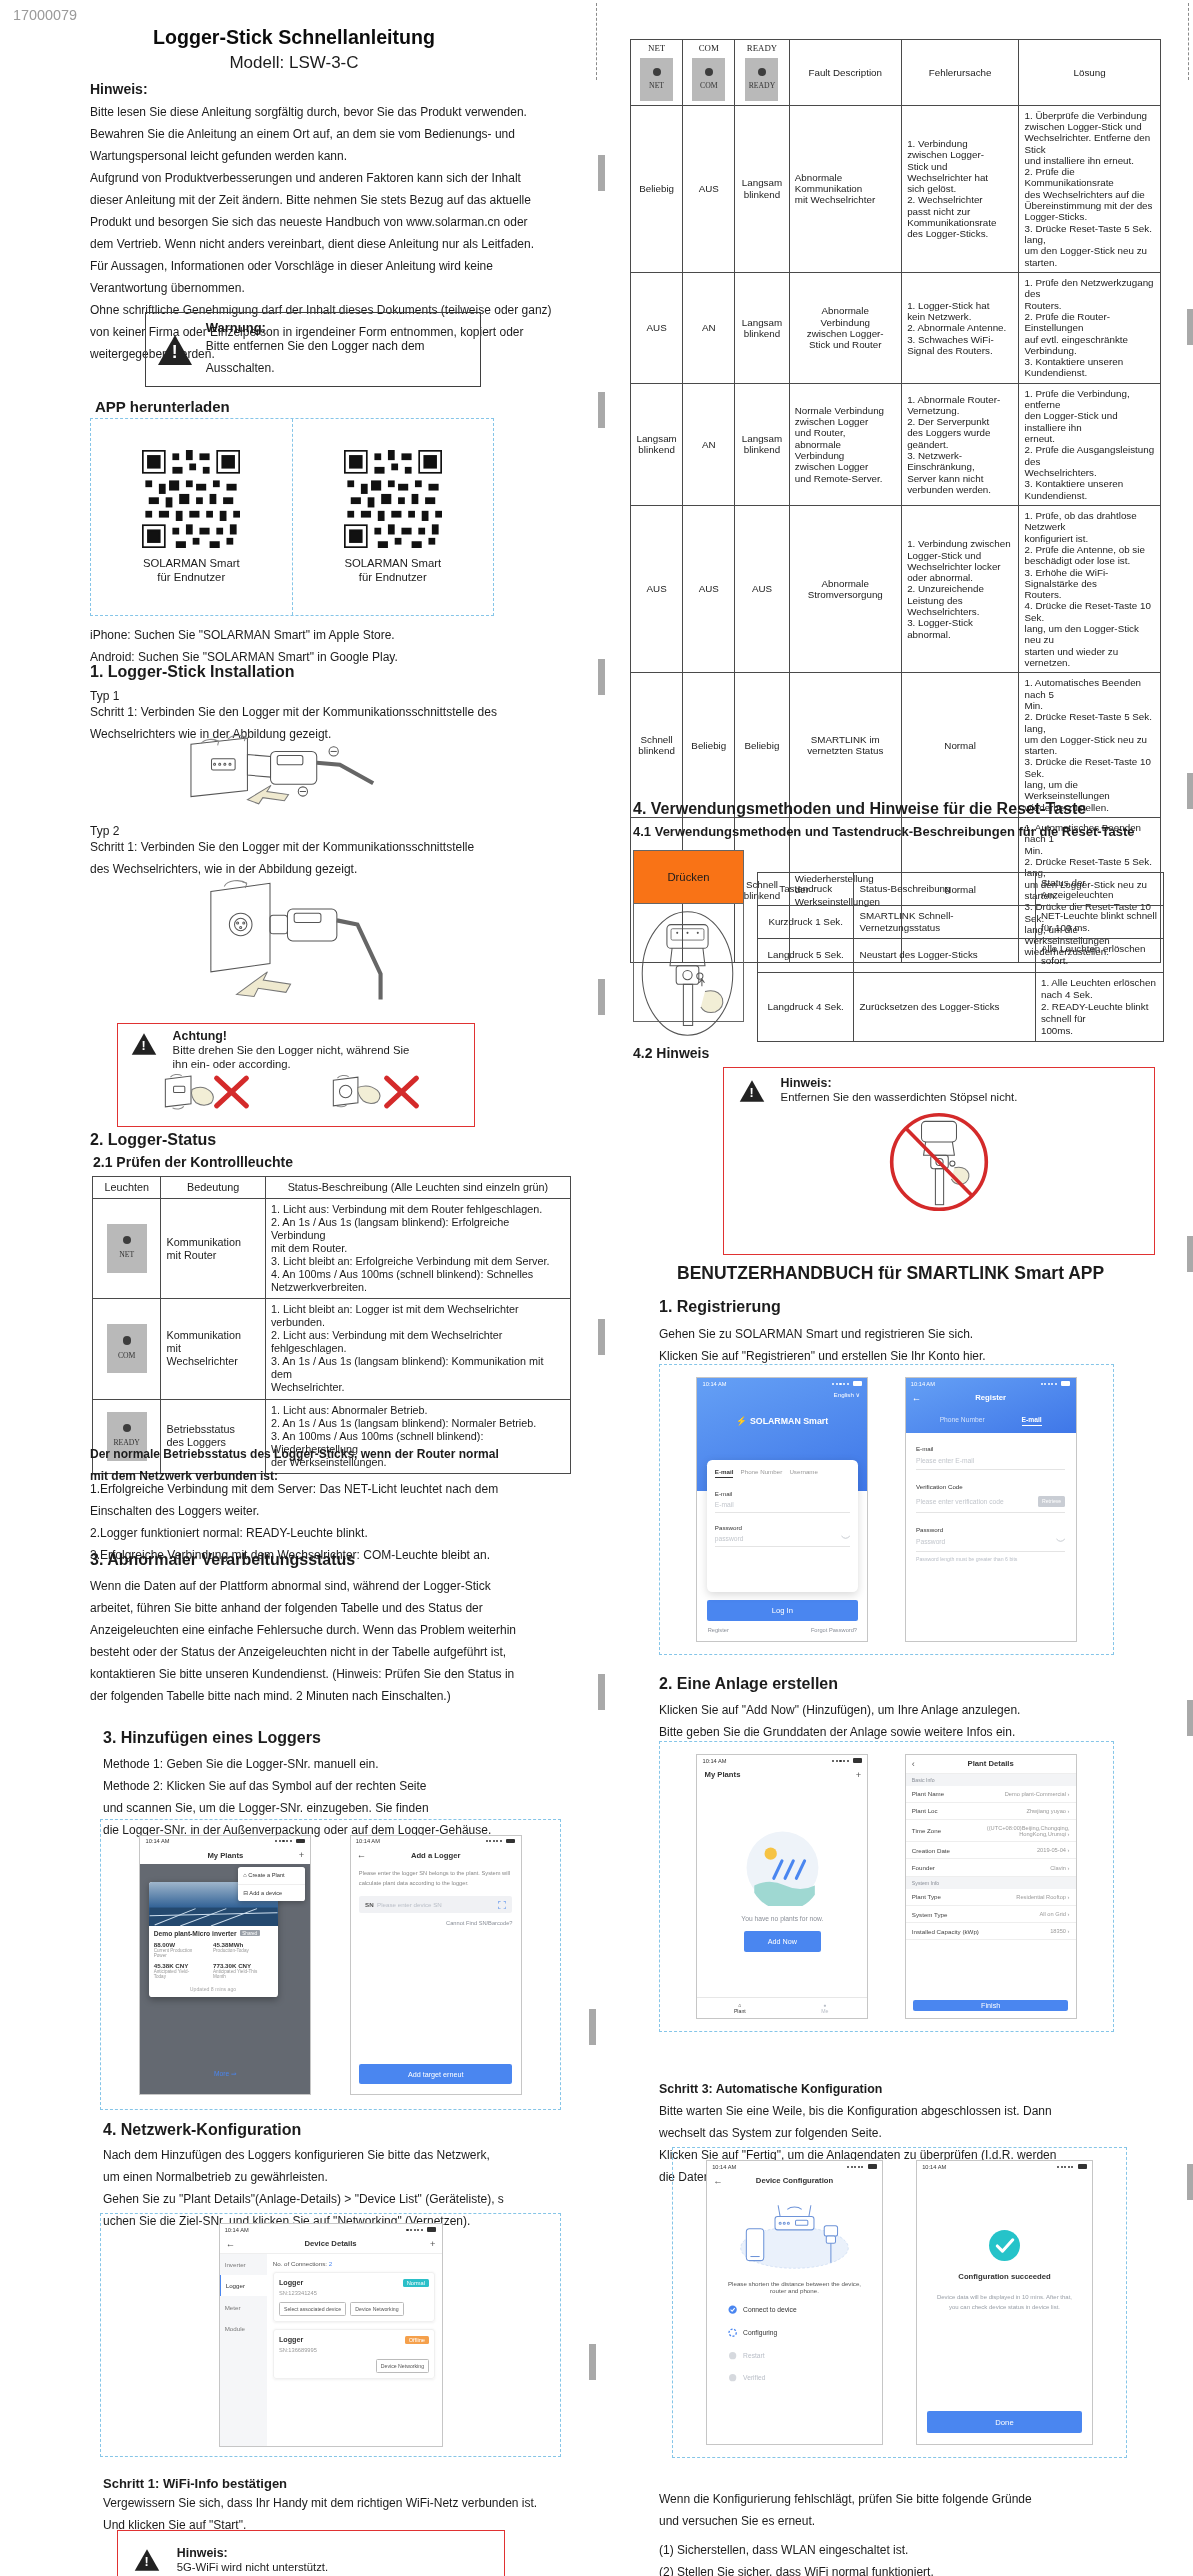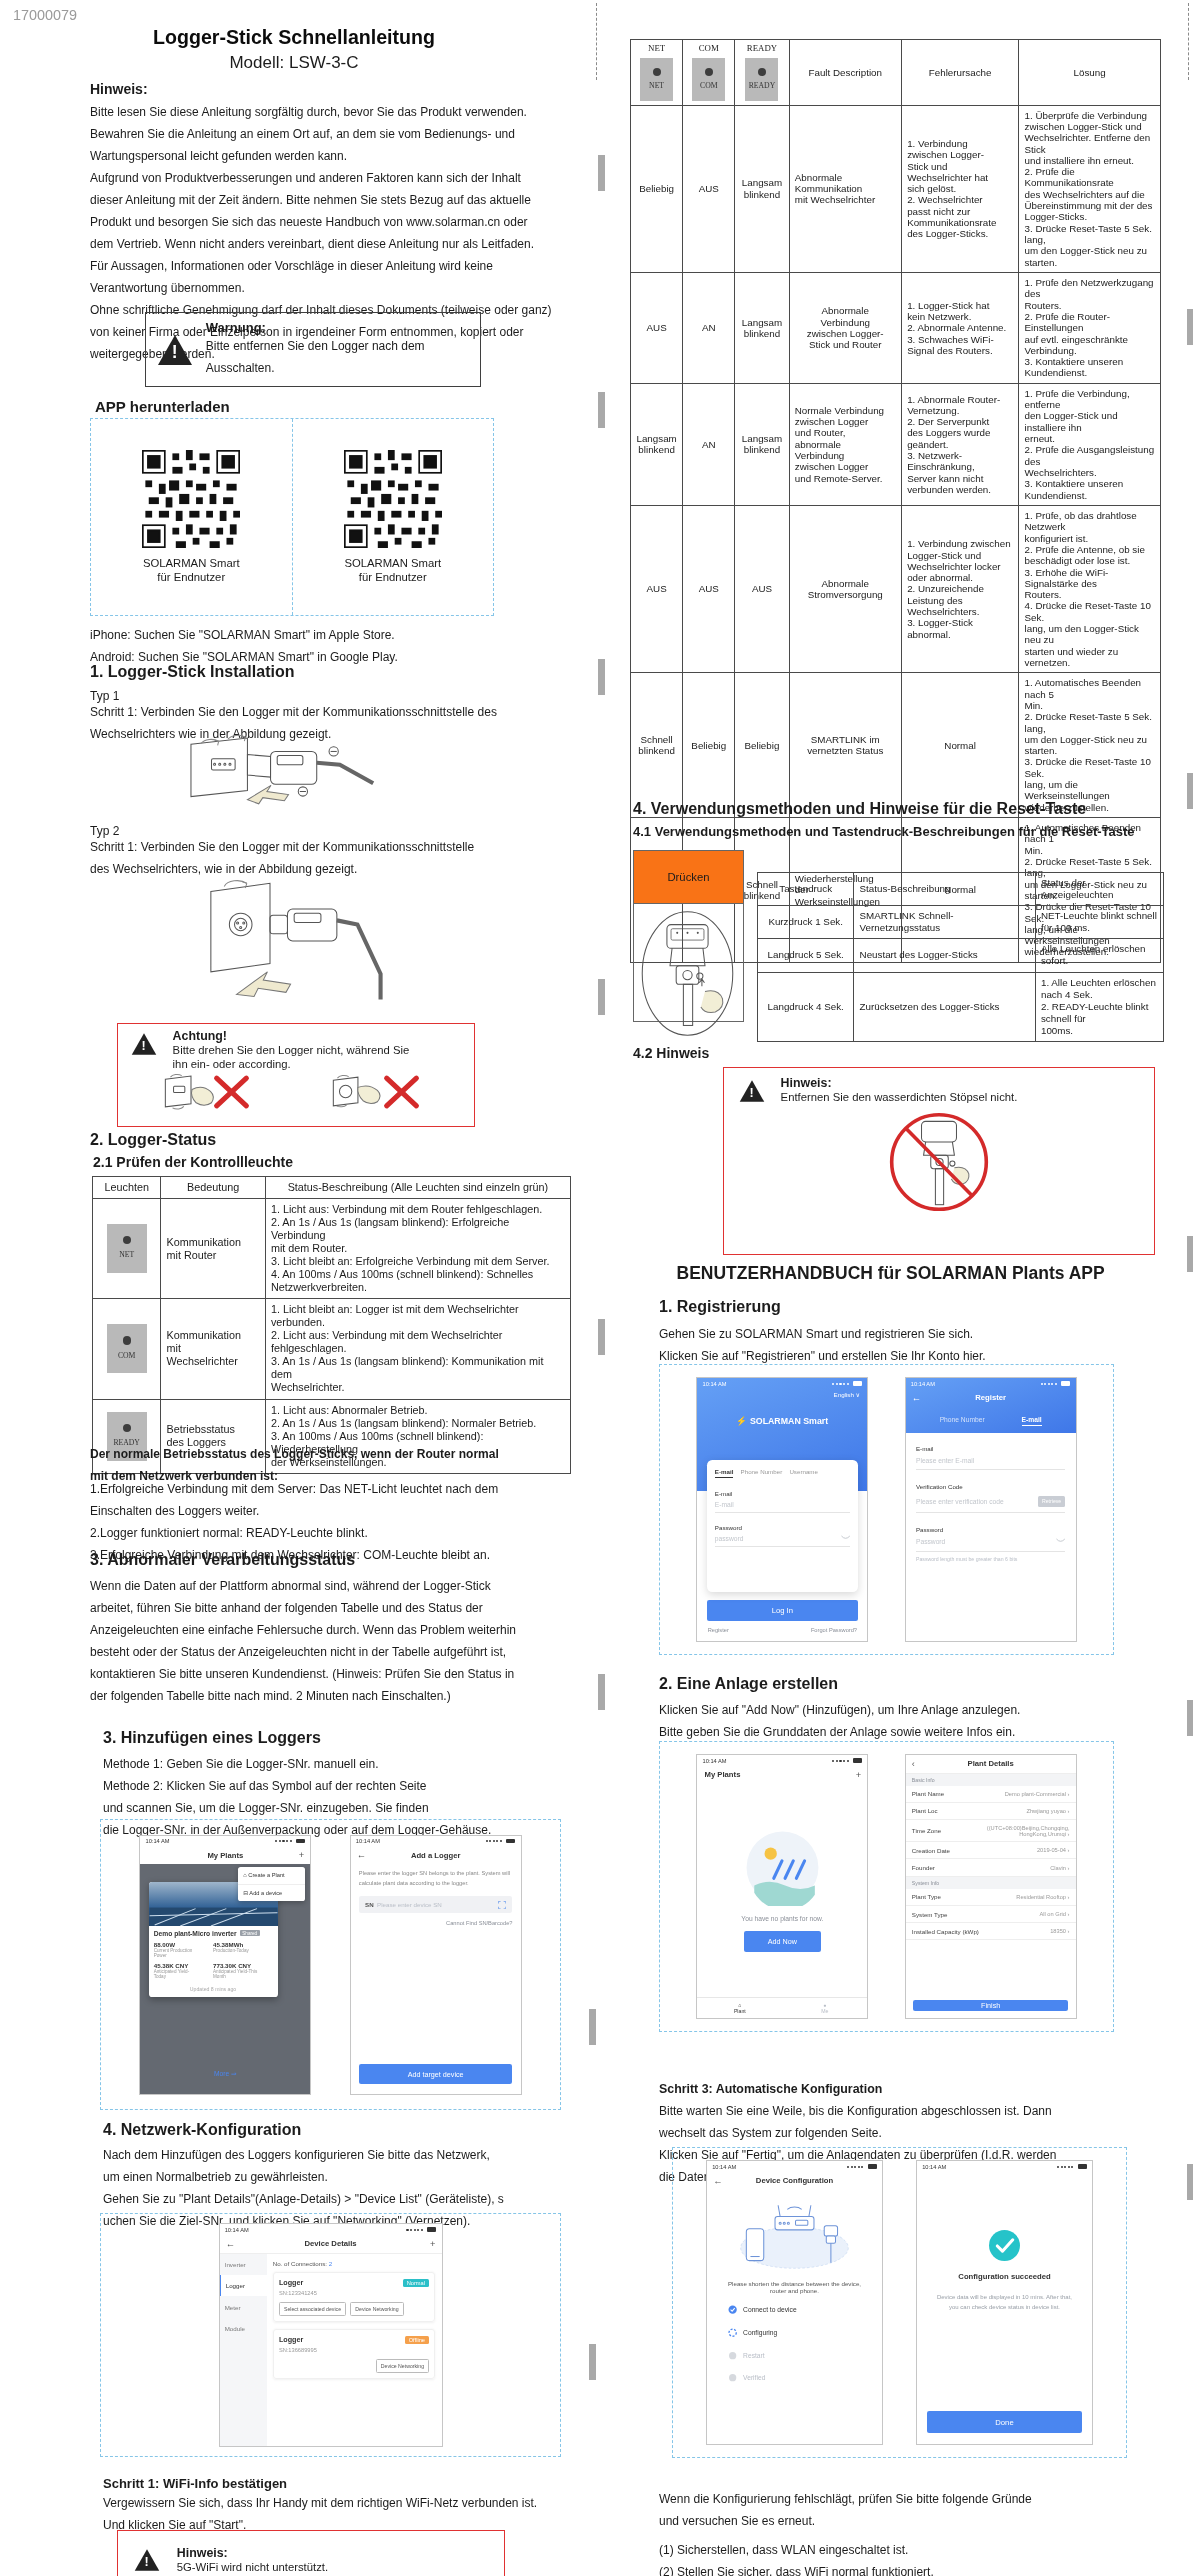--- a/index.html
+++ b/index.html
@@ -438,21 +438,21 @@
         <div class="gfld" style="margin:3.1px 8.2px;height:17.5px;justify-content:space-between;">
           <span style="font-size:6.2px;color:#555;"><span class="b">SN</span>&nbsp; <span style="color:#b9bec7;">Please enter device SN</span></span>
           <svg width="8.2" height="8.2" viewBox="0 0 16 16">
               <g stroke="#8fb3ef" stroke-width="2" fill="none">
                 <path d="M1 5 V1 H5 M11 1 H15 V5 M15 11 V15 H11 M5 15 H1 V11"></path>
               </g>
             </svg>
         </div>
         <div style="text-align:right;padding:3.1px 8.2px;font-size:5.7px;color:#8a8f98;">Cannot Find SN/Barcode?</div>
         <div style="flex:1;"></div>
-        <div class="pbtn" style="margin:0 8.2px 9.3px;padding:5.7px 0;">Add target device</div>
+        <div class="pbtn" style="margin:0 8.2px 9.3px;padding:5.7px 0;">Add target erneut</div>
       </div>
     </div>
 
     <div class="abs h2" style="left:103px;top:2121px;">4. Netzwerk-Konfiguration</div>
     <div class="abs body-t pre" style="left:103px;top:2144px;width:484px;">Nach dem Hinzufügen des Loggers konfigurieren Sie bitte das Netzwerk,
 um einen Normalbetrieb zu gewährleisten.
 Gehen Sie zu "Plant Details"(Anlage-Details) &gt; "Device List" (Geräteliste), s
 uchen Sie die Ziel-SNr. und klicken Sie auf "Networking" (Vernetzen).</div>
 
     <div class="abs dashbox" style="left:100px;top:2213px;width:459px;height:242px;display:flex;align-items:center;justify-content:center;">
@@ -760,21 +760,21 @@
           <circle cx="121" cy="105" r="7"></circle>
           <circle cx="146" cy="108" r="5"></circle>
           <rect x="113" y="118" width="16" height="70"></rect>
         </g>
         <path d="M150 116 q22 -4 28 12 q2 14 -12 20 q-16 2 -22 -10" fill="#f2eed6" stroke="#777" stroke-width="2"></path>
         <circle cx="120" cy="105" r="92" fill="none" stroke="#d42a2a" stroke-width="7"></circle>
         <line x1="56" y1="40" x2="184" y2="170" stroke="#d42a2a" stroke-width="7"></line>
       </svg>
     </div>
 
-    <div class="abs ctr b" style="left:20.6px;top:1263px;width:546px;font-size:17.5px;">BENUTZERHANDBUCH für SOLARMAN Plants APP</div>
+    <div class="abs ctr b" style="left:20.6px;top:1263px;width:546px;font-size:17.5px;">BENUTZERHANDBUCH für SMARTLINK Smart APP</div>
     <div class="abs h2" style="left:62px;top:1298px;">1. Registrierung</div>
     <div class="abs body-t pre" style="left:62px;top:1323px;width:484px;">Gehen Sie zu SOLARMAN Smart und registrieren Sie sich.
 Klicken Sie auf "Registrieren" und erstellen Sie Ihr Konto hier.</div>
 
     <div class="abs dashbox" style="left:62px;top:1364px;width:453px;height:289px;display:flex;align-items:center;justify-content:space-evenly;">
 
       <div class="phone" style="width:170px;height:263px;overflow:hidden;">
         <div style="background:linear-gradient(160deg,#65a0f5,#3f77e8);height:113px;position:relative;color:#fff;flex:0 0 auto;">
           <div class="sb" style="color:#fff;">
               <span>10:14 AM</span>

